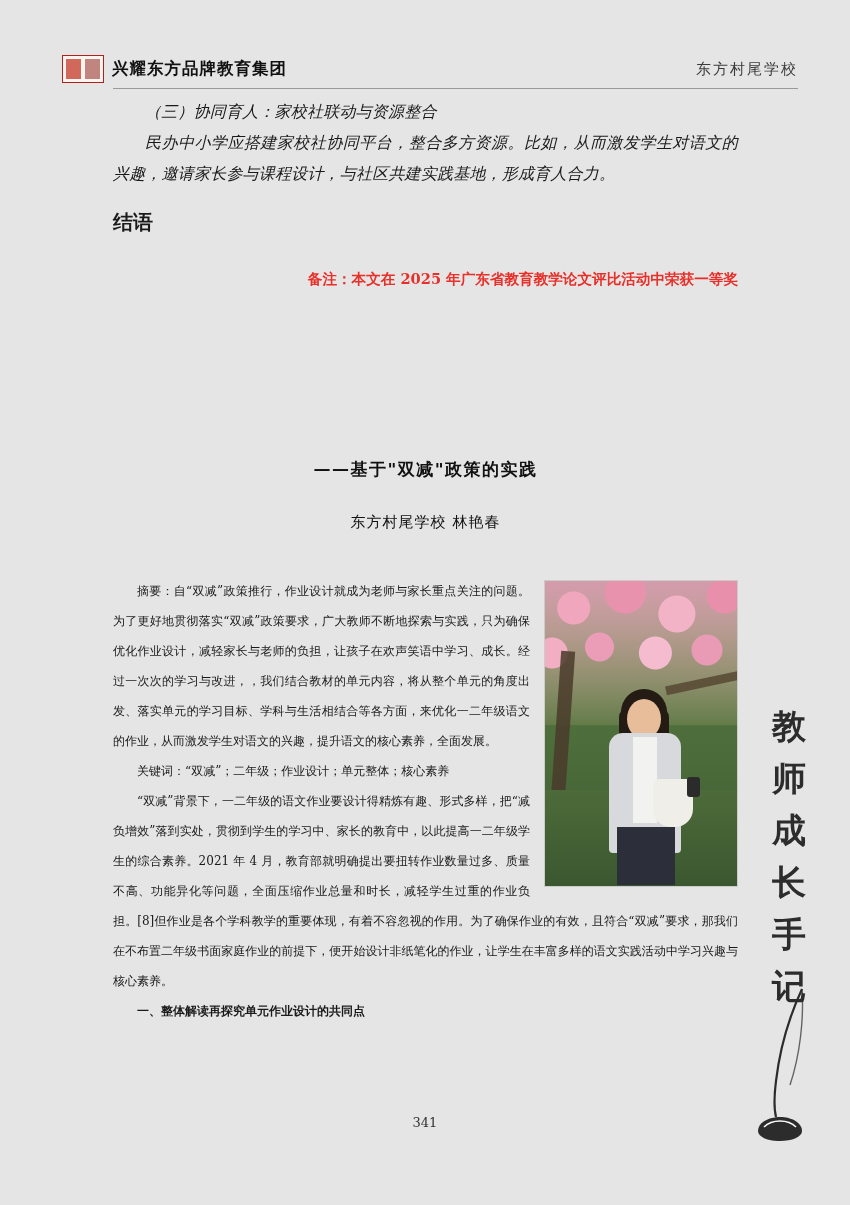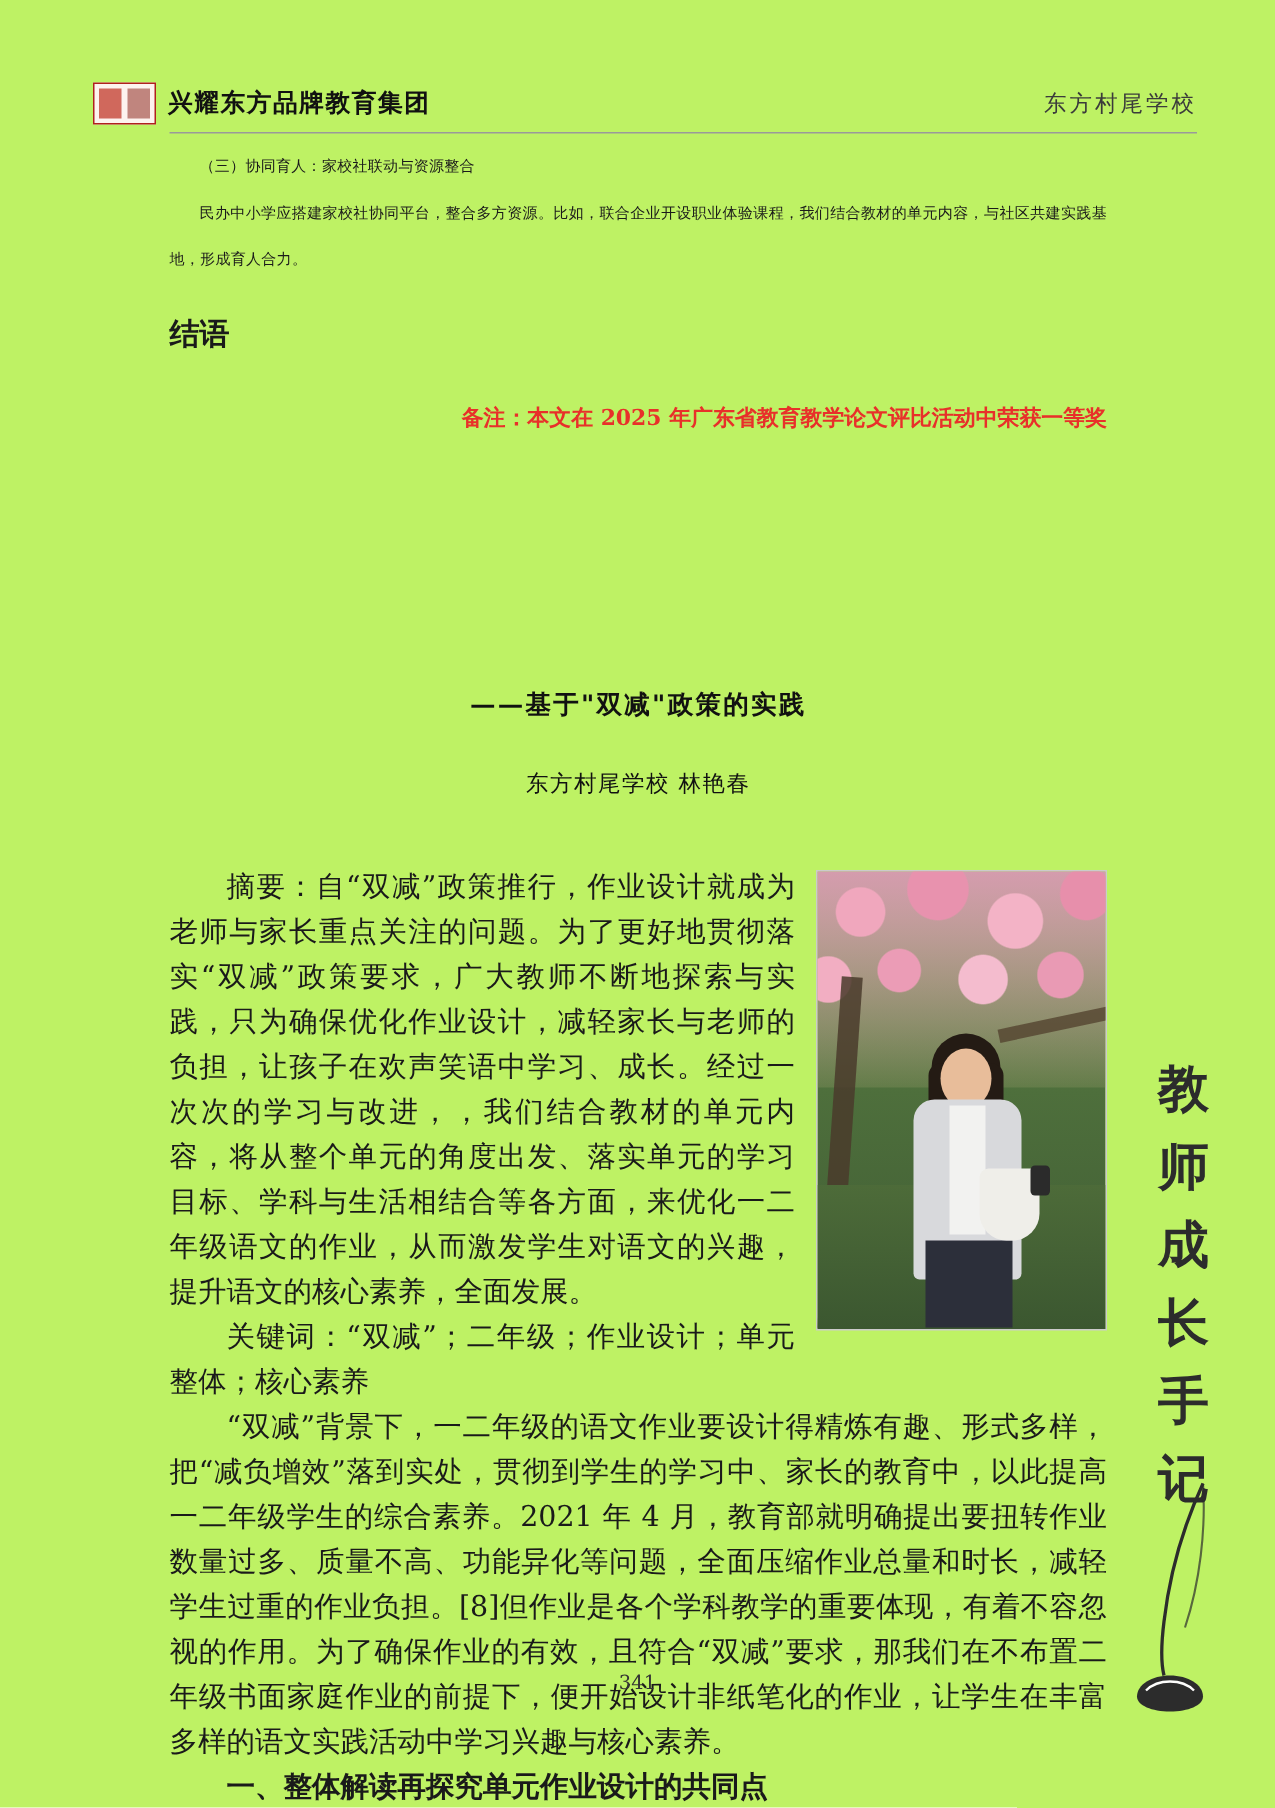--- a/index.html
+++ b/index.html
@@ -13,21 +13,21 @@
     position: relative;
     font-family: "DejaVu Serif", serif;
     color: #1a1a1a;
     overflow: hidden;
   }
   .page {
     position: absolute;
     inset: 0;
     width: 850px;
     height: 1205px;
-    background: #bef264;
+    background: #e5e5e5;
   }
 
   
   .header {
     position: absolute;
     top: 52px;
     left: 62px;
     right: 52px;
     height: 34px;
     display: flex;
@@ -88,25 +88,26 @@
 
   
   .content {
     position: absolute;
     top: 96px;
     left: 113px;
     width: 625px;
   }
   p.body {
     margin: 0 0 0 0;
-    font-size: 10px;
+    font-size: 16px;
     line-height: 31px;
     text-align: justify;
     text-justify: inter-ideograph;
     letter-spacing: .2px;
+    font-style: italic;
   }
   p.indent { text-indent: 2em; }
   .sec-head {
     font-size: 20px;
     line-height: 31px;
     font-weight: bold;
     margin: 18px 0 0 0;
   }
   .note {
     margin-top: 28px;
@@ -149,21 +150,21 @@
     letter-spacing: 1px;
     color: #111;
   }
 
   
   .article-body {
     position: absolute;
     top: 576px;
     left: 113px;
     width: 625px;
-    font-size: 19px;
+    font-size: 12px;
     line-height: 30px;
     text-align: justify;
     text-justify: inter-ideograph;
   }
   .photo {
     float: right;
     width: 192px;
     height: 305px;
     margin: 4px 0 6px 14px;
     border: 1px solid #cbcbcb;
@@ -319,21 +320,21 @@
     <div class="header-left">
       <span class="logo-mark"></span>
       <span class="brand-name">兴耀东方品牌教育集团</span>
     </div>
     <div class="school-name">东方村尾学校</div>
   </div>
   <div class="header-rule"></div>
 
   <div class="content">
     <p class="body indent">（三）协同育人：家校社联动与资源整合</p>
-    <p class="body indent">民办中小学应搭建家校社协同平台，整合多方资源。比如，联合企业开设职业体验课程，我们结合教材的单元内容，与社区共建实践基地，形成育人合力。</p>
+    <p class="body indent">民办中小学应搭建家校社协同平台，整合多方资源。比如，从而激发学生对语文的兴趣，邀请家长参与课程设计，与社区共建实践基地，形成育人合力。</p>
     <p class="sec-head">结语</p>
     <p class="note">备注：本文在 2025 年广东省教育教学论文评比活动中荣获一等奖</p>
   </div>
 
   <div class="article">
     <div class="art-subtitle">——基于"双减"政策的实践</div>
     <div class="art-author">东方村尾学校    林艳春</div>
   </div>
 
   <div class="article-body">

